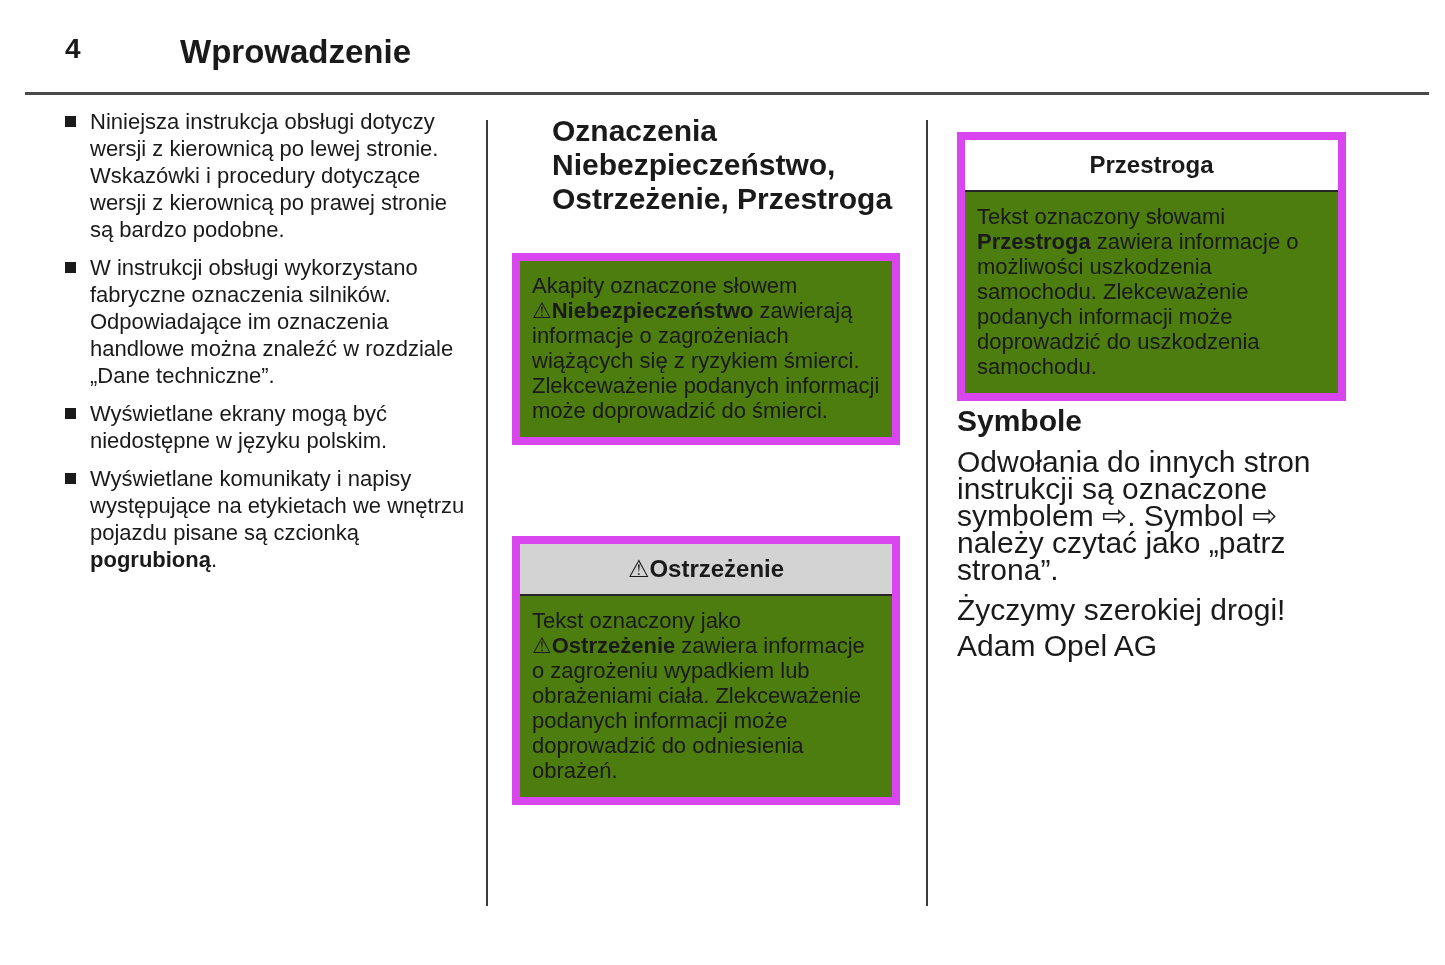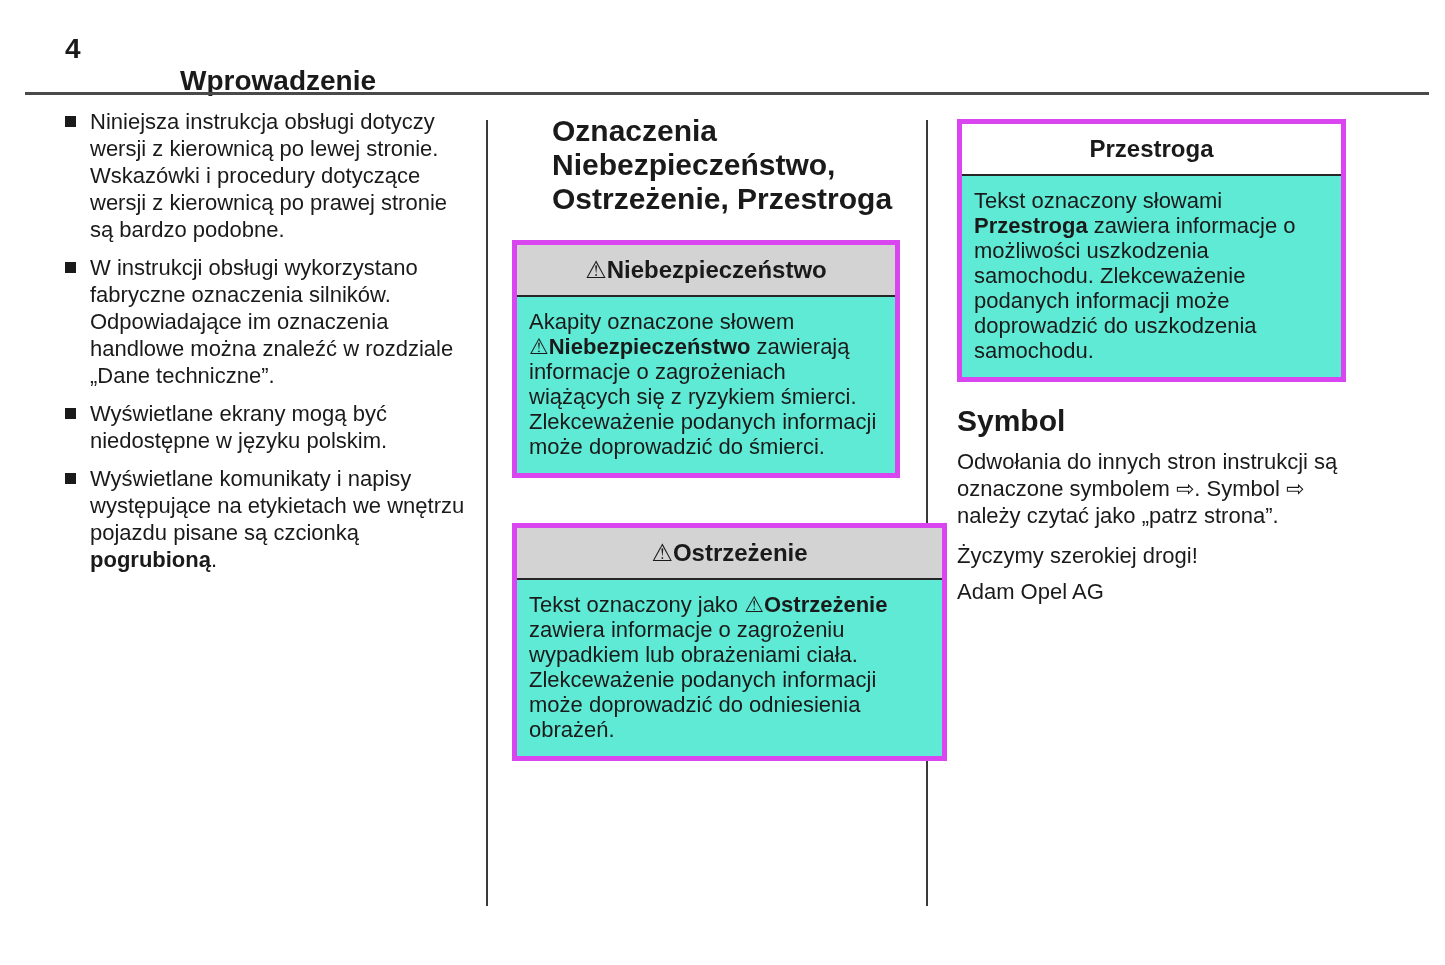--- a/index.html
+++ b/index.html
@@ -12,21 +12,21 @@
   }
   .abs { position: absolute; }
 
   
   .page-number {
     left: 65px; top: 33px;
     font-size: 28px; font-weight: bold;
   }
   .chapter-title {
     left: 180px; top: 33px;
-    font-size: 28px; font-weight: bold; margin-top: 32px;
+    font-size: 33px; font-weight: bold;
   }
   .header-rule {
     left: 25px; top: 92px;
     width: 1404px; height: 3px;
     background: #4a4a4a;
   }
 
   
   .col-divider {
     top: 120px; height: 786px; width: 2px;
@@ -57,49 +57,50 @@
   
   .section-heading {
     margin: 0;
     font-size: 30px; font-weight: bold;
     line-height: 34px;
   }
   .mid-heading { left: 512px; top: 114px; width: 396px; margin-left: 40px; }
 
   
   .warn-box {
-    border: 5px solid #d946ef;
+    border: 8px solid #d946ef;
     box-sizing: border-box;
-    background: #5eead4;
+    background: #4d7c0f;
+    margin-top: 13px;
   }
   .box-header {
     background: #d3d3d3;
     border-bottom: 2px solid #262626;
     text-align: center;
     font-weight: bold;
     font-size: 24px;
     padding: 11px 4px;
   }
   .box-header.plain { background: #ffffff; }
   .box-body {
     margin: 0;
     padding: 12px 12px 14px 12px;
     font-size: 22px; line-height: 25px;
   }
   .bold-run { font-weight: bold; }
   #danger-box  { left: 512px; top: 240px; width: 388px; }
-  #warning-box { left: 512px; top: 523px; width: 435px; }
+  #warning-box { left: 512px; top: 523px; width: 388px; }
   #caution-box { left: 957px; top: 119px; width: 389px; }
 
   
   .symbols-col { left: 957px; top: 404px; width: 392px; }
   .symbols-col h2 { margin: 0 0 10px 0; }
   .symbols-col p {
     margin: 9px 0 13px 0;
-    font-size: 22px; line-height: 27px;
+    font-size: 30px; line-height: 27px;
   }
   .symbols-col p.farewell { margin-bottom: 7px; }
   .symbols-col p.signature { margin-bottom: 0; }
 </style>
 </head>
 <body>
 
 <header>
   <div class="abs page-number">4</div>
   <div class="abs chapter-title">Wprowadzenie</div>
@@ -114,32 +115,31 @@
     <li><span>Niniejsza instrukcja obsługi dotyczy wersji z kierownicą po lewej stronie. Wskazówki i procedury dotyczące wersji z kierownicą po prawej stronie są bardzo podobne.</span></li>
     <li><span>W instrukcji obsługi wykorzystano fabryczne oznaczenia silników. Odpowiadające im oznaczenia handlowe można znaleźć w rozdziale „Dane techniczne”.</span></li>
     <li><span>Wyświetlane ekrany mogą być niedostępne w języku polskim.</span></li>
     <li><span>Wyświetlane komunikaty i napisy występujące na etykietach we wnętrzu pojazdu pisane są czcionką </span><span class="bold-run">pogrubioną</span><span>.</span></li>
   </ul>
 </section>
 
 <h2 class="abs section-heading mid-heading">Oznaczenia Niebezpieczeństwo, Ostrzeżenie, Przestroga</h2>
 
 <section class="abs warn-box" id="danger-box">
-  <div class="box-header"><span>⚠</span><span>Niebezpieczeństwo</span></div>
   <p class="box-body"><span>Akapity oznaczone słowem </span><span class="bold-run">⚠</span><span class="bold-run">Niebezpieczeństwo</span><span> zawierają informacje o zagrożeniach wiążących się z ryzykiem śmierci. Zlekceważenie podanych informacji może doprowadzić do śmierci.</span></p>
 </section>
 
 <section class="abs warn-box" id="warning-box">
   <div class="box-header"><span>⚠</span><span>Ostrzeżenie</span></div>
   <p class="box-body"><span>Tekst oznaczony jako </span><span class="bold-run">⚠</span><span class="bold-run">Ostrzeżenie</span><span> zawiera informacje o zagrożeniu wypadkiem lub obrażeniami ciała. Zlekceważenie podanych informacji może doprowadzić do odniesienia obrażeń.</span></p>
 </section>
 
 <section class="abs warn-box" id="caution-box">
   <div class="box-header plain"><span>Przestroga</span></div>
   <p class="box-body"><span>Tekst oznaczony słowami </span><span class="bold-run">Przestroga</span><span> zawiera informacje o możliwości uszkodzenia samochodu. Zlekceważenie podanych informacji może doprowadzić do uszkodzenia samochodu.</span></p>
 </section>
 
 <section class="abs symbols-col">
-  <h2 class="section-heading">Symbol</h2>
+  <h2 class="section-heading">Symbole</h2>
   <p>Odwołania do innych stron instrukcji są oznaczone symbolem ⇨. Symbol ⇨ należy czytać jako „patrz strona”.</p>
   <p class="farewell">Życzymy szerokiej drogi!</p>
   <p class="signature">Adam Opel AG</p>
 </section>
 
 </body></html>

